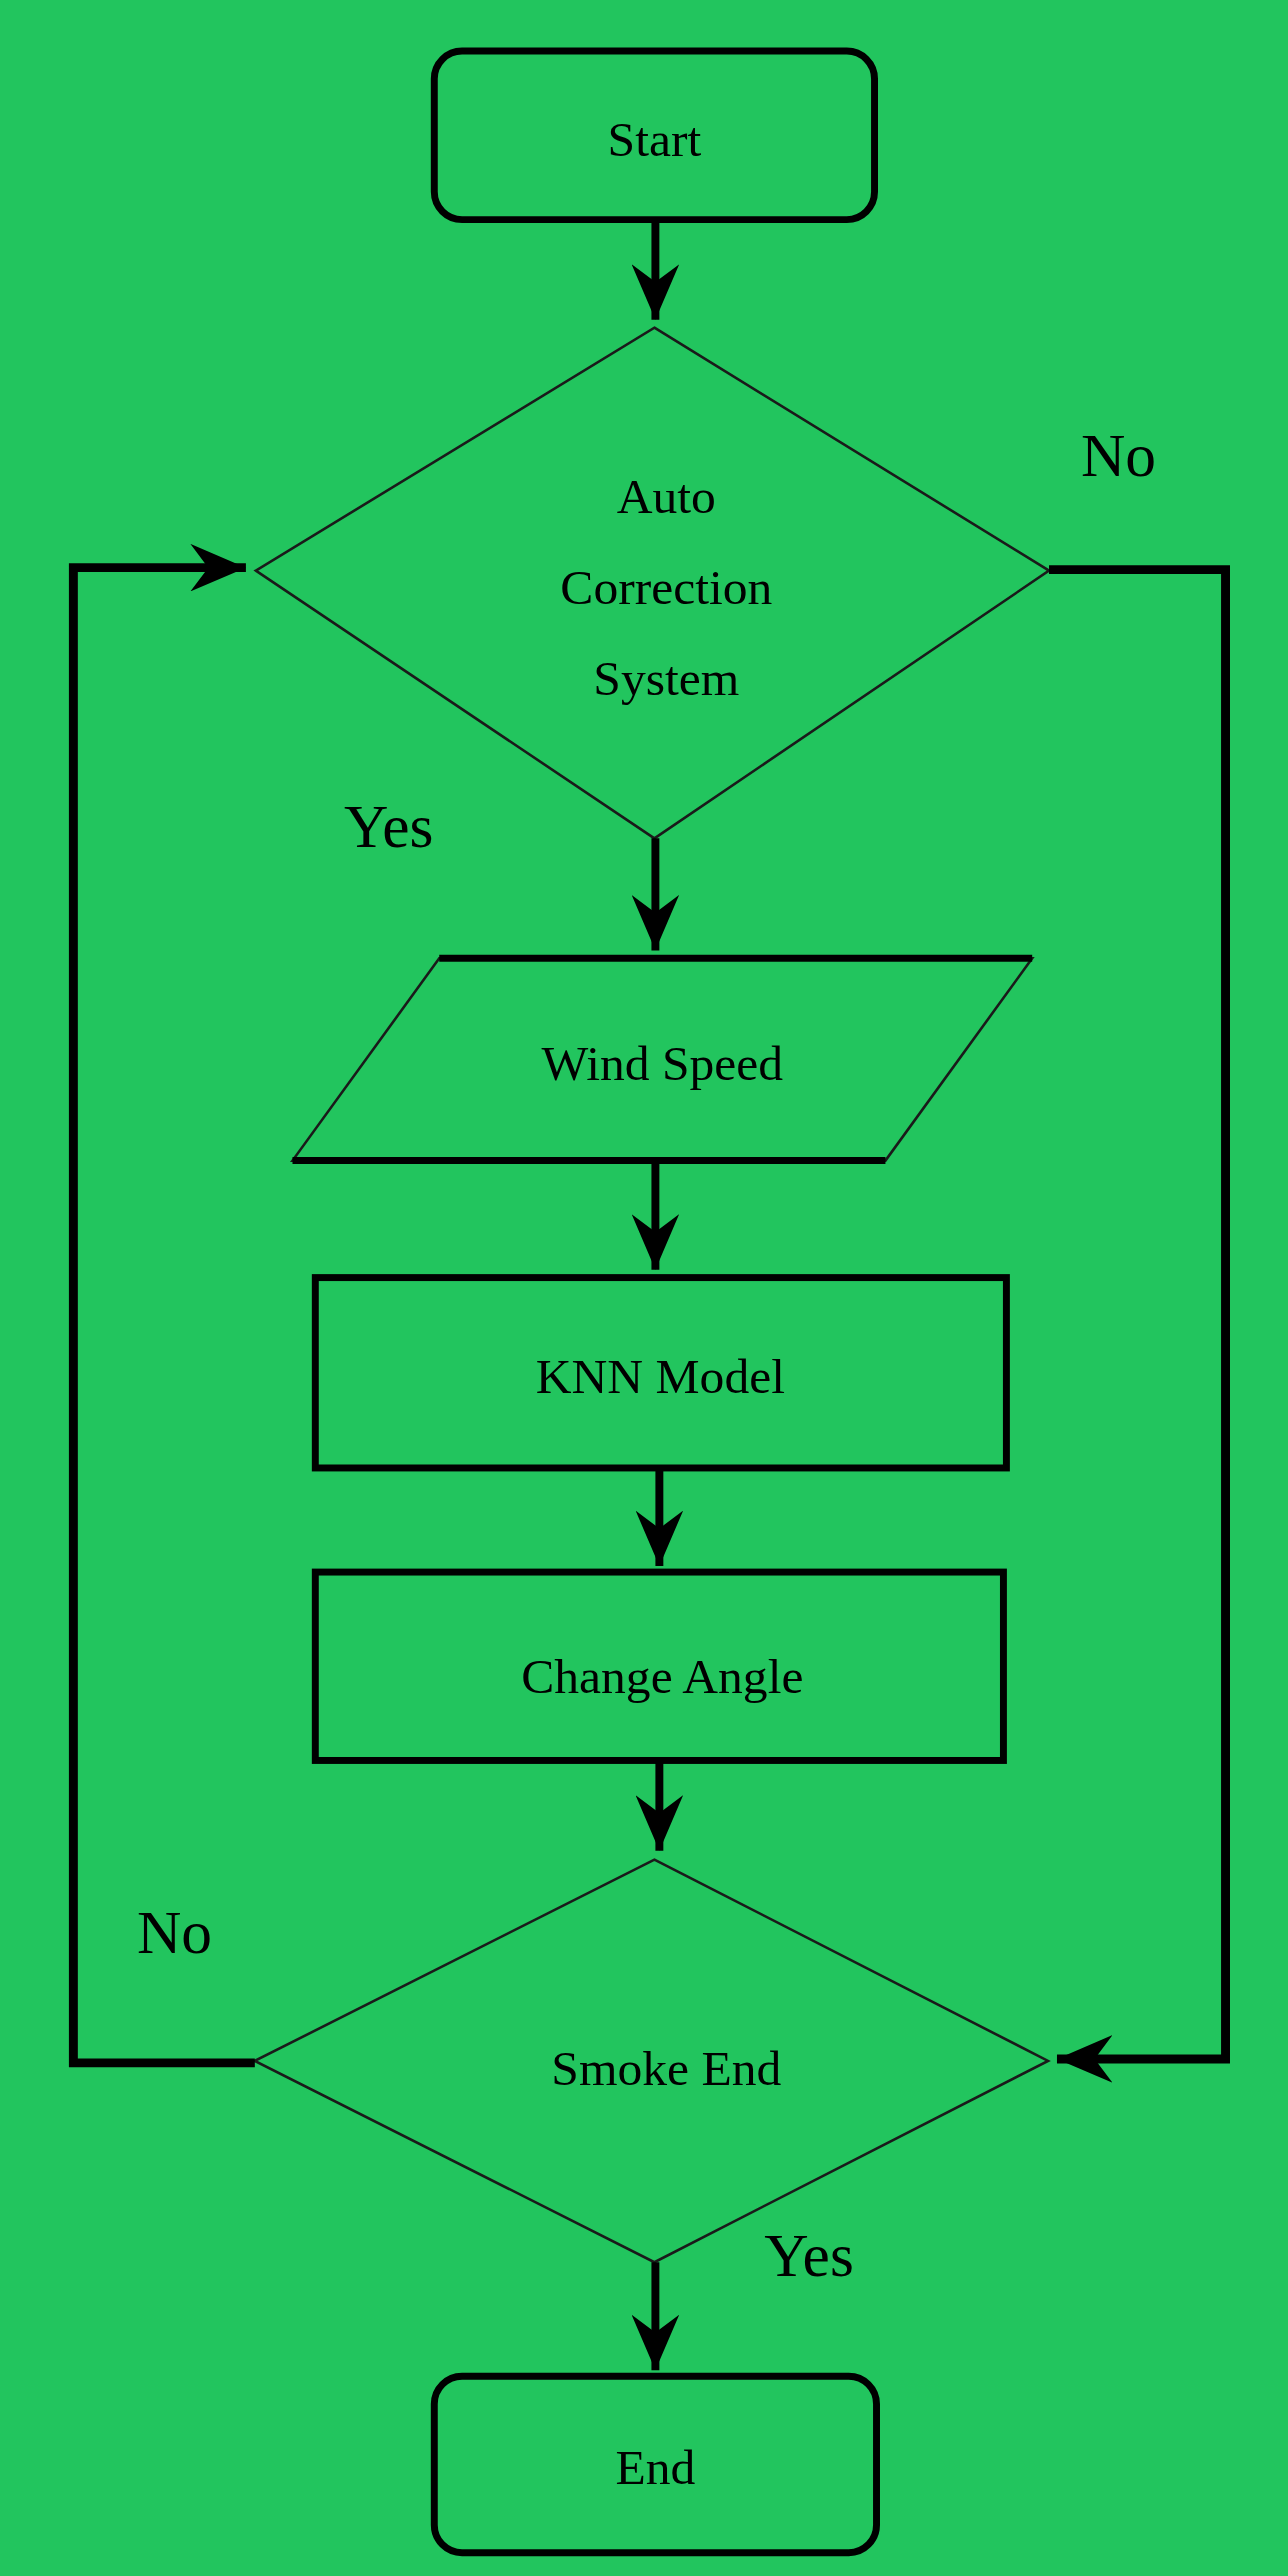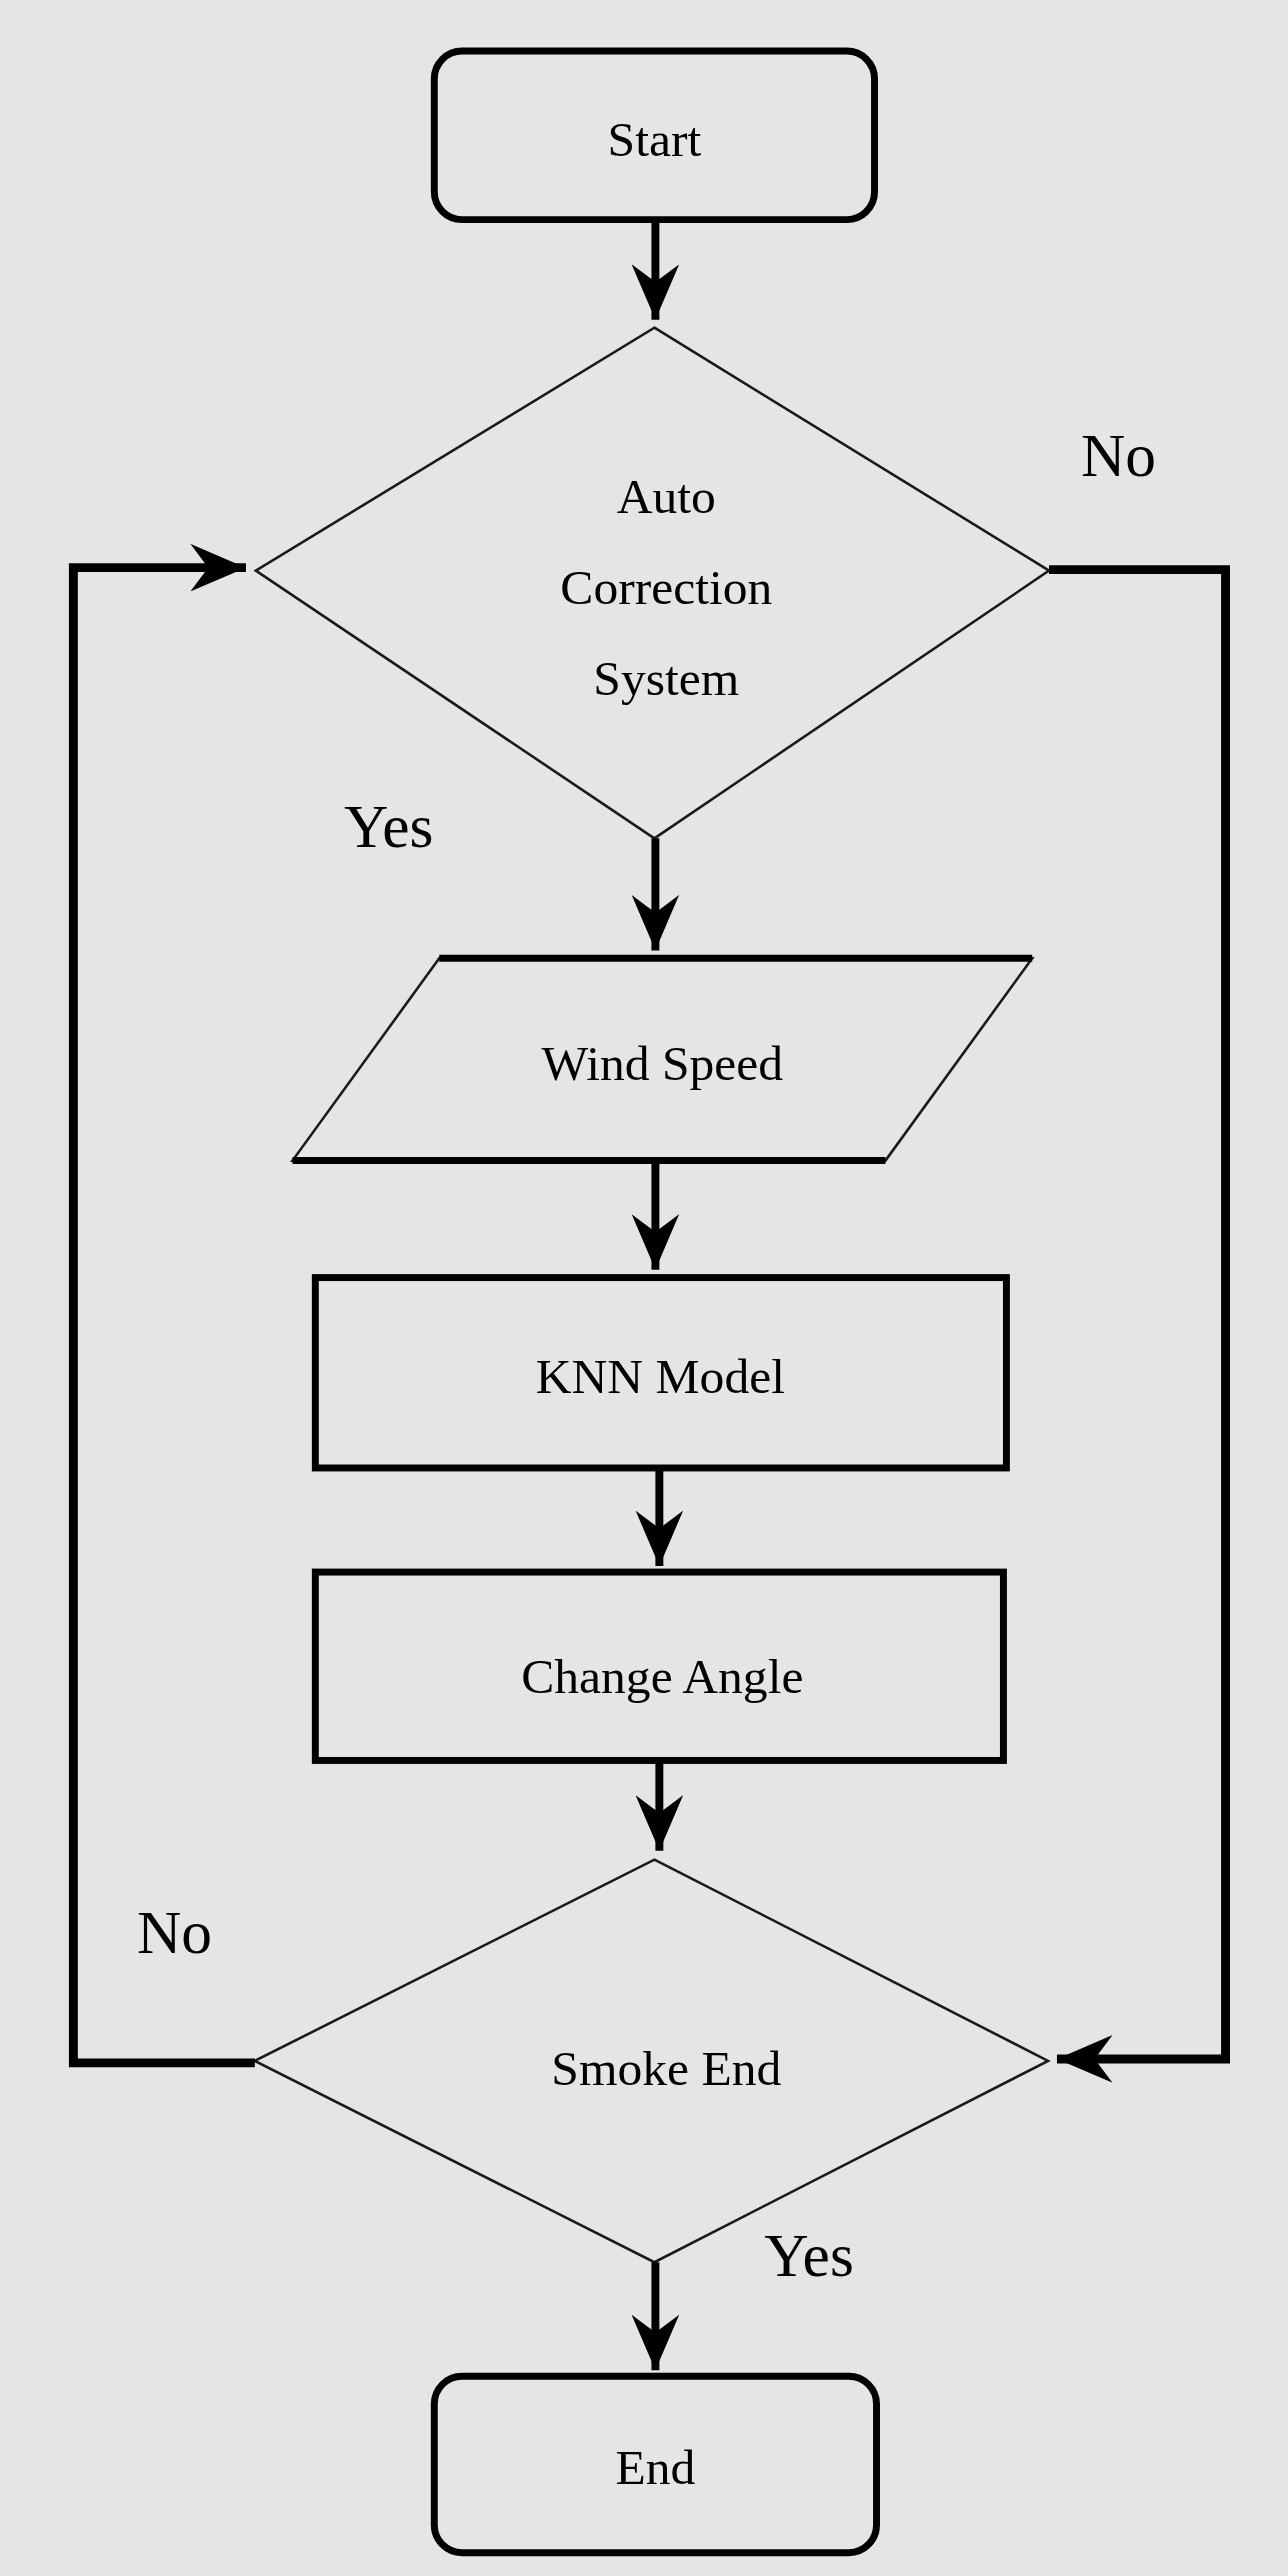--- a/index.html
+++ b/index.html
@@ -4,21 +4,21 @@
 <style>
   html, body {
     margin: 0;
     padding: 0;
     background: #ffffff;
   }
   .canvas {
     position: relative;
     width: 1288px;
     height: 2576px;
-    background: #e5e5e5;
+    background: #22c55e;
     overflow: hidden;
   }
   svg.flow {
     position: absolute;
     left: 0;
     top: 0;
   }
   svg.flow text {
     font-family: "Liberation Serif", "DejaVu Serif", serif;
     fill: #000000;

